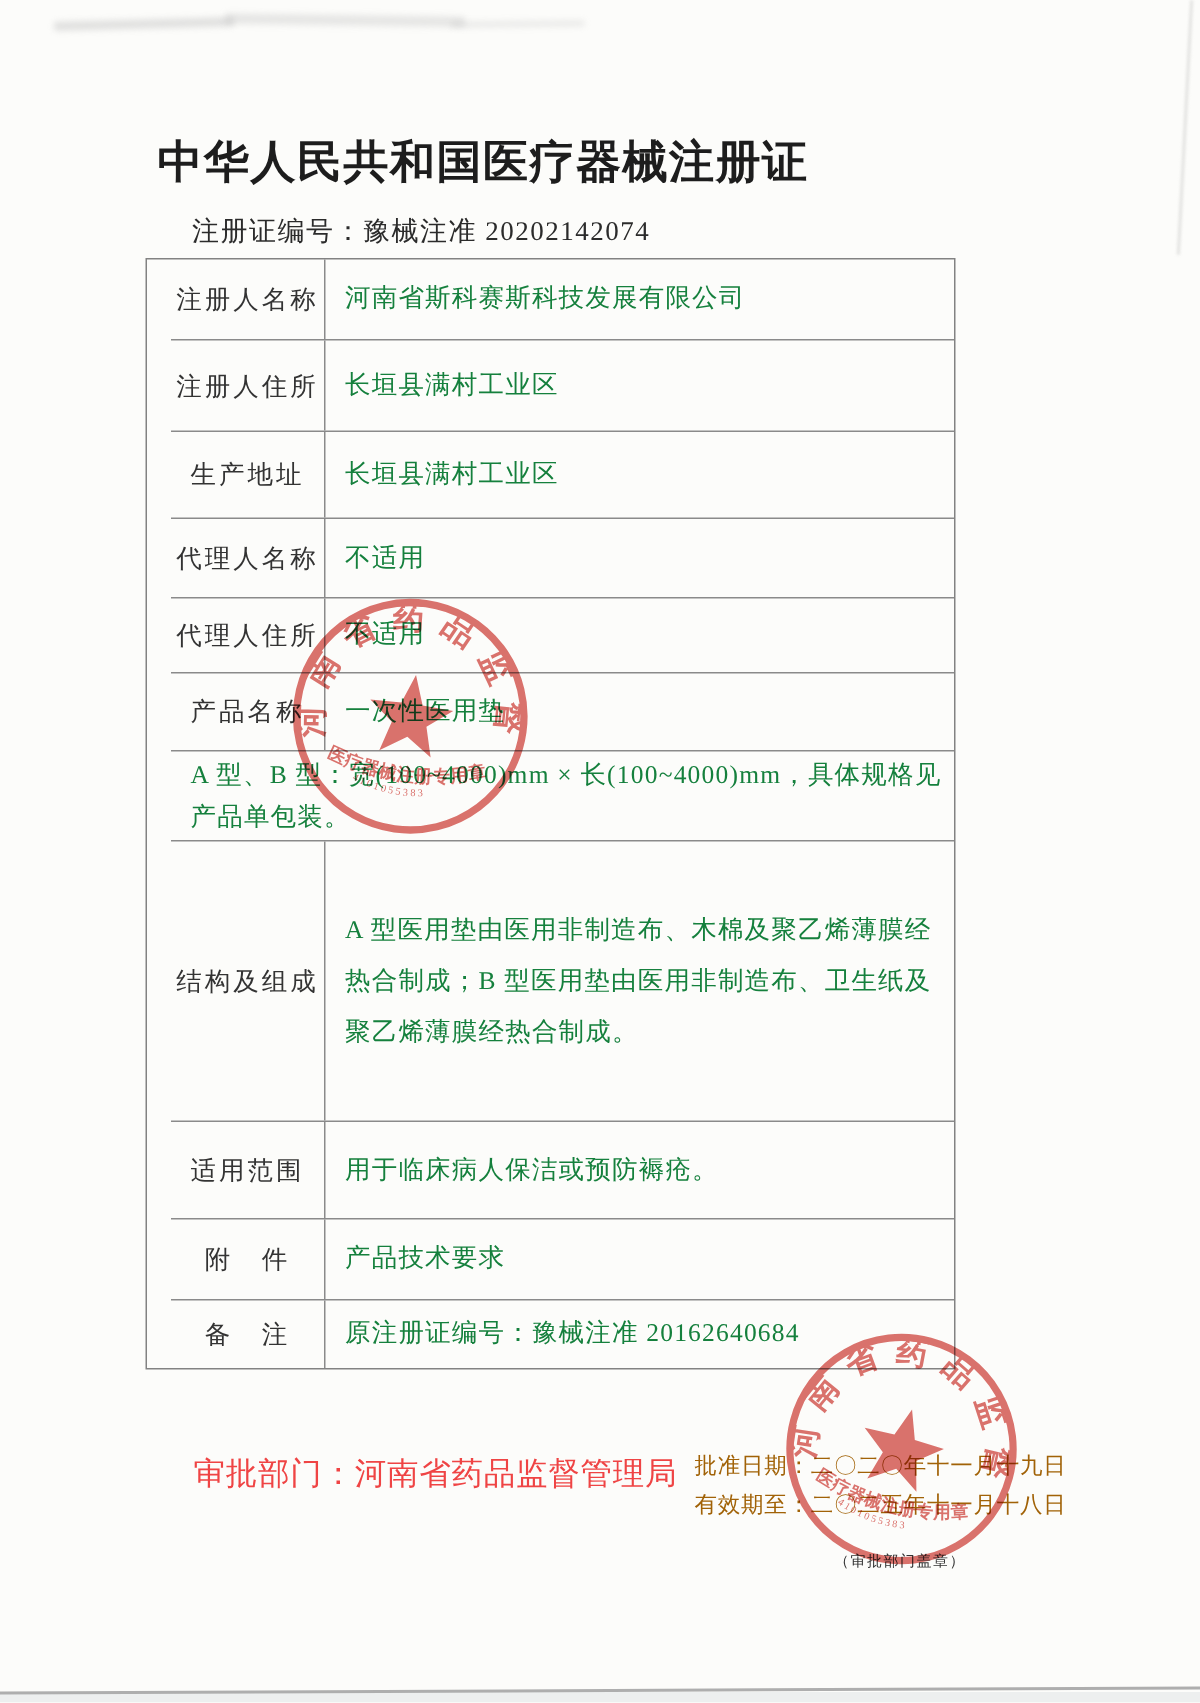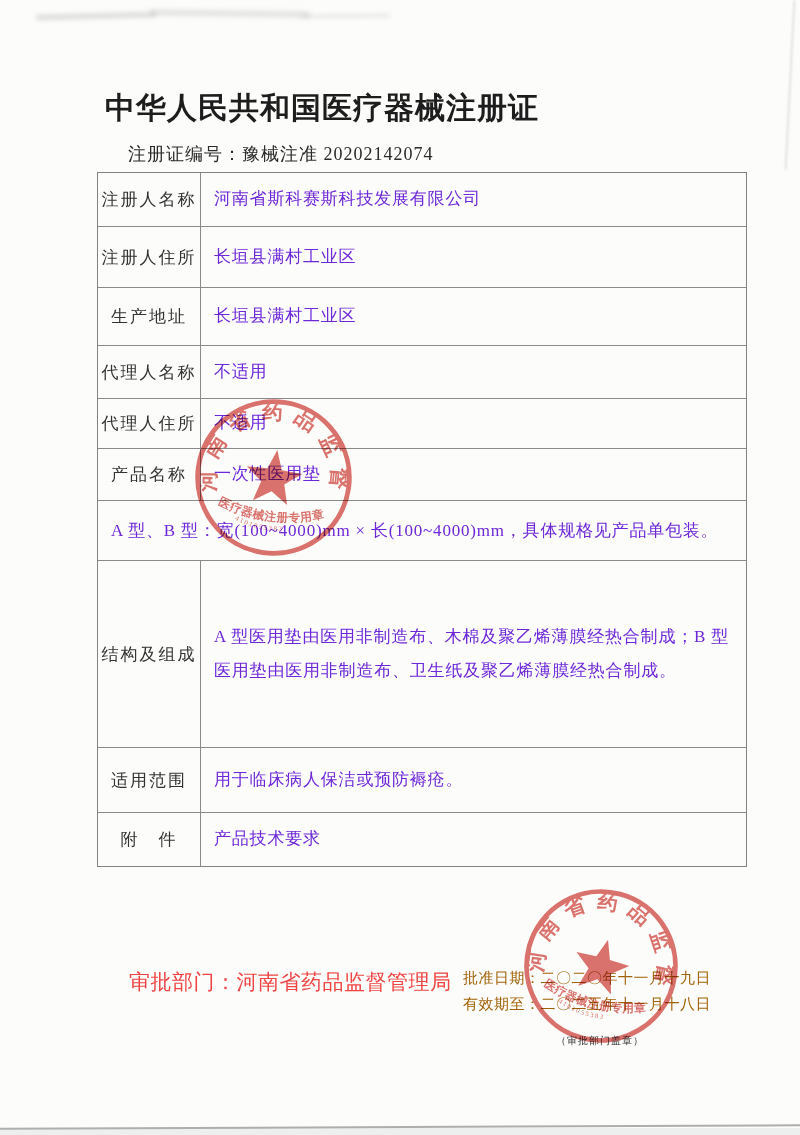--- a/index.html
+++ b/index.html
@@ -10,35 +10,35 @@
     color:#2f2f2f;
   }
   .page-title{
     position:absolute;left:0;top:88px;width:644px;text-align:center;
     font-size:30px;font-weight:bold;letter-spacing:1px;color:#1d1d1d;
   }
   .reg-line{
     position:absolute;left:128px;top:142px;font-size:18px;letter-spacing:1px;color:#2b2b2b;
   }
   .cert-table{
-    position:absolute;left:97px;top:172px;width:650px;
-    border:1px solid #828282;box-sizing:border-box;background:transparent;
+    position:absolute;left:97px;top:172px;width:540px;
+    border:1px solid #828282;box-sizing:border-box;background:transparent;padding-left:16px;
   }
   .trow{display:flex;border-top:1px solid #8a8a8a;box-sizing:border-box;}
   .trow:first-child{border-top:none;}
   .cell{box-sizing:border-box;}
   .lbl{
     width:103px;flex:0 0 103px;border-right:1px solid #8a8a8a;
     display:flex;align-items:center;justify-content:center;
     font-size:17px;letter-spacing:2px;text-align:center;color:#333;
   }
   .val{
     flex:1;display:flex;align-items:center;
     padding:2px 4px 2px 13px;font-size:17px;line-height:1.66;
-    letter-spacing:0.8px;color:#6d28d9;
+    letter-spacing:0.8px;color:#15803d;
   }
   .footer-left{
     position:absolute;left:129px;top:968px;font-size:21px;letter-spacing:0.5px;color:#ef4444;
   }
   .footer-right{
     position:absolute;left:463px;top:966px;font-size:15px;letter-spacing:0.5px;color:#a16207;line-height:1.72;
   }
   .seal-note{
     position:absolute;left:556px;top:1016px;font-size:10px;letter-spacing:1px;color:#333;margin-top:18px;
   }
@@ -100,20 +100,24 @@
     <div class="cell val" style="line-height:2.0">A 型医用垫由医用非制造布、木棉及聚乙烯薄膜经热合制成；B 型医用垫由医用非制造布、卫生纸及聚乙烯薄膜经热合制成。</div>
   </div>
   <div class="trow" style="height:65px">
     <div class="cell lbl">适用范围</div>
     <div class="cell val">用于临床病人保洁或预防褥疮。</div>
   </div>
   <div class="trow" style="height:54px">
     <div class="cell lbl">附　件</div>
     <div class="cell val">产品技术要求</div>
   </div>
+  <div class="trow" style="height:46px">
+    <div class="cell lbl">备　注</div>
+    <div class="cell val">原注册证编号：豫械注准 20162640684</div>
+  </div>
 </div>
 
 <div class="footer-left">审批部门：河南省药品监督管理局</div>
 <div class="footer-right">
   <div>批准日期：二〇二〇年十一月十九日</div>
   <div>有效期至：二〇二五年十一月十八日</div>
 </div>
 <div class="seal-note">（审批部门盖章）</div>
 
 <svg class="stamp stamp-upper" viewBox="0 0 200 200">

